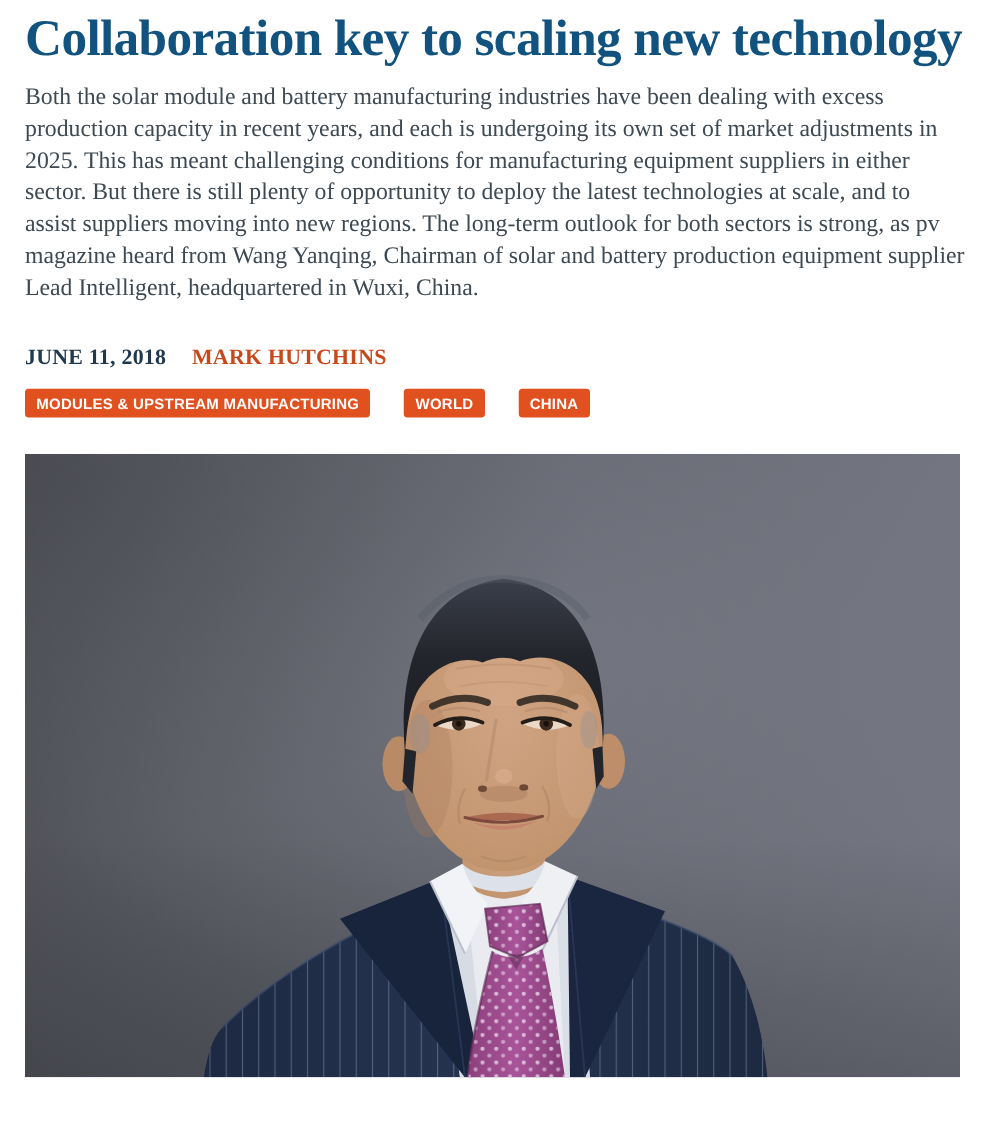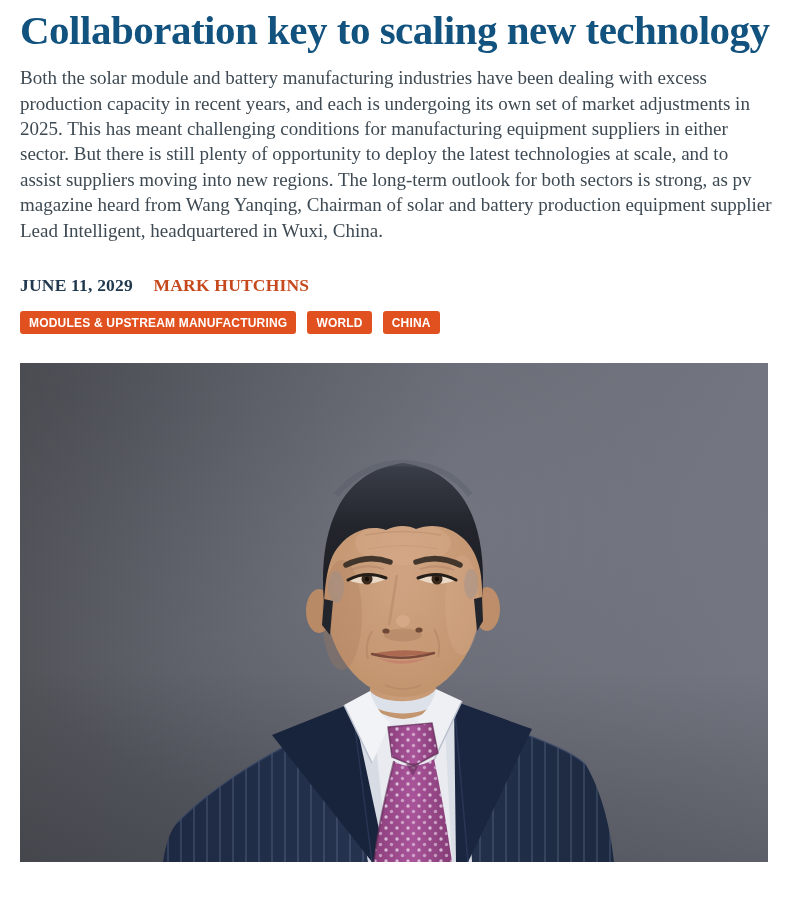--- a/index.html
+++ b/index.html
@@ -31,21 +31,21 @@
     letter-spacing: 0.2px;
   }
   .meta .date { color: #20394f; }
   .meta .author {
     color: #c5491d;
     text-decoration: none;
     margin-left: 16px;
     cursor: pointer;
   }
 
-  .tags { display: flex; gap: 11px; margin: 0 0 29px 0; }
+  .tags { display: flex; gap: 27px; margin: 0 0 29px 0; }
   .tag {
     display: inline-block;
     background: #e1511f;
     color: #ffffff;
     font-family: "Liberation Sans", sans-serif;
     font-size: 12px;
     font-weight: 700;
     letter-spacing: 0.2px;
     padding: 5px 9px 4px 9px;
     border-radius: 3px;
@@ -60,21 +60,21 @@
 </head>
 <body>
 
 <main class="wrap">
 
   <h1 class="title">Collaboration key to scaling new technology</h1>
 
   <p class="standfirst">Both the solar module and battery manufacturing industries have been dealing with excess production capacity in recent years, and each is undergoing its own set of market adjustments in 2025. This has meant challenging conditions for manufacturing equipment suppliers in either sector. But there is still plenty of opportunity to deploy the latest technologies at scale, and to assist suppliers moving into new regions. The long-term outlook for both sectors is strong, as pv magazine heard from Wang Yanqing, Chairman of solar and battery production equipment supplier Lead Intelligent, headquartered in Wuxi, China.</p>
 
   <div class="meta">
-    <span class="date">JUNE 11, 2029</span>
+    <span class="date">JUNE 11, 2018</span>
     <a class="author" href="#">MARK HUTCHINS</a>
   </div>
 
   <div class="tags">
     <a class="tag" href="#">MODULES &amp; UPSTREAM MANUFACTURING</a>
     <a class="tag" href="#">WORLD</a>
     <a class="tag" href="#">CHINA</a>
   </div>
 
   <figure class="featured">

